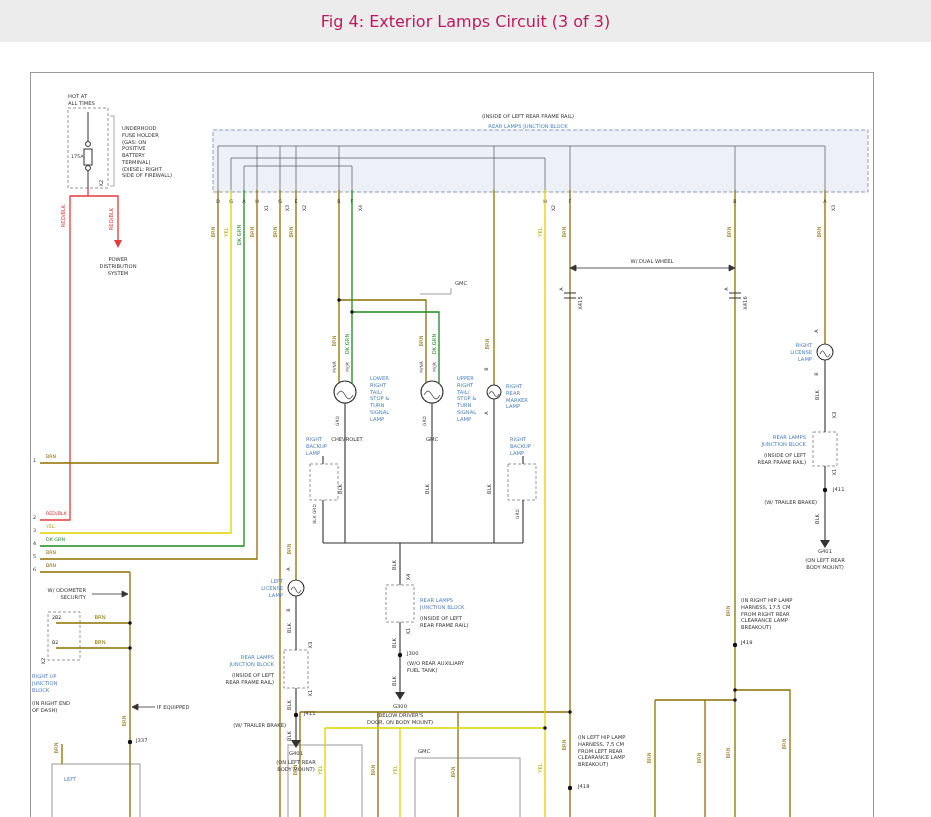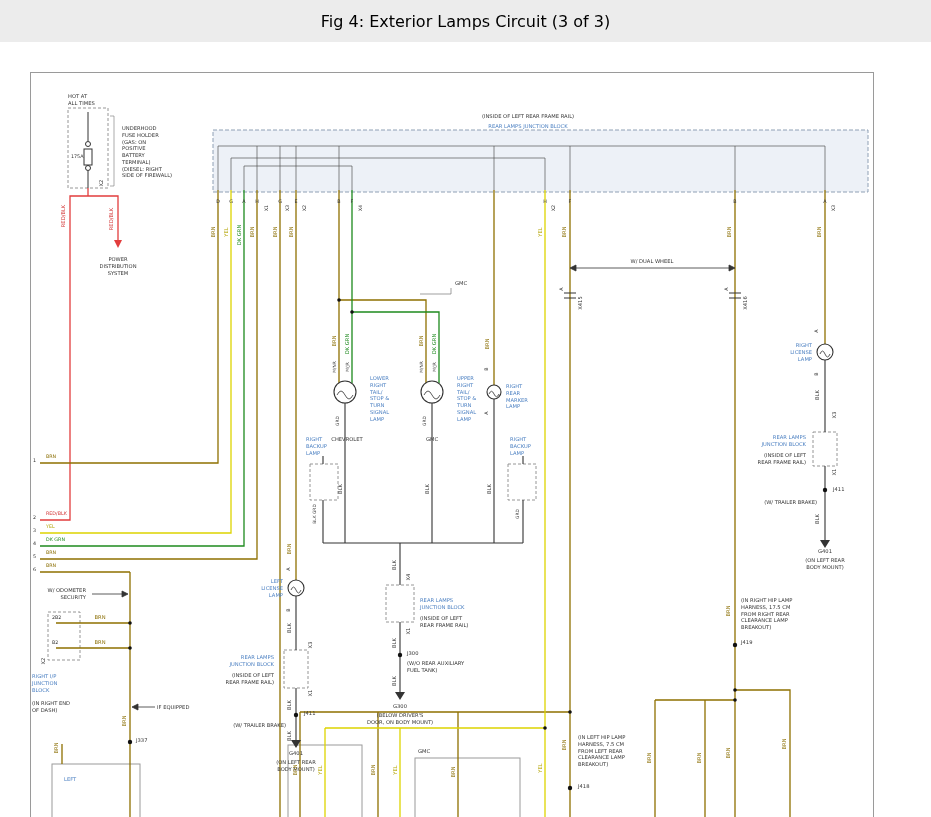--- a/index.html
+++ b/index.html
@@ -1,20 +1,20 @@
 <!DOCTYPE html>
 <html style="--brn: #8f7000; --yel: #ddd400; --dgnw: #1e8a1e; --red: #e23d3d; --blu: #4a7fc1; --brn-t: #8a6d00; --yel-t: #b3a300; --red-t: #d23333; --dgn: #1e8a1e;"><head>
 <meta charset="utf-8">
 <style>
   html,body{margin:0;padding:0;background:#fff;}
   .page{position:relative;width:931px;height:817px;overflow:hidden;background:#fff;
         font-family:"DejaVu Sans","Liberation Sans",sans-serif;}
   .titlebar{position:absolute;left:0;top:0;width:931px;height:42px;background:#ececec;
             display:flex;align-items:center;justify-content:center;}
-  .titlebar span{font-size:16px;color:#000000;}
+  .titlebar span{font-size:16px;color:#be185d;}
   .stage{position:absolute;left:0;top:0;width:931px;height:817px;}
   .frame{position:absolute;left:30px;top:72px;width:842px;height:744px;border:1px solid #9a9a9a;}
   svg{position:absolute;left:0;top:0;}
   .lbl{position:absolute;font-size:5.2px;line-height:1.3;white-space:pre-line;color:#333;}
   .lbl-blk{color:#333;}
   .lbl-blu{color:var(--blu);}
   .lbl-red{color:var(--red-t);}
   .lbl-brn{color:var(--brn-t);}
   .lbl-yel{color:var(--yel-t);}
   .lbl-dgn{color:var(--dgn);}

